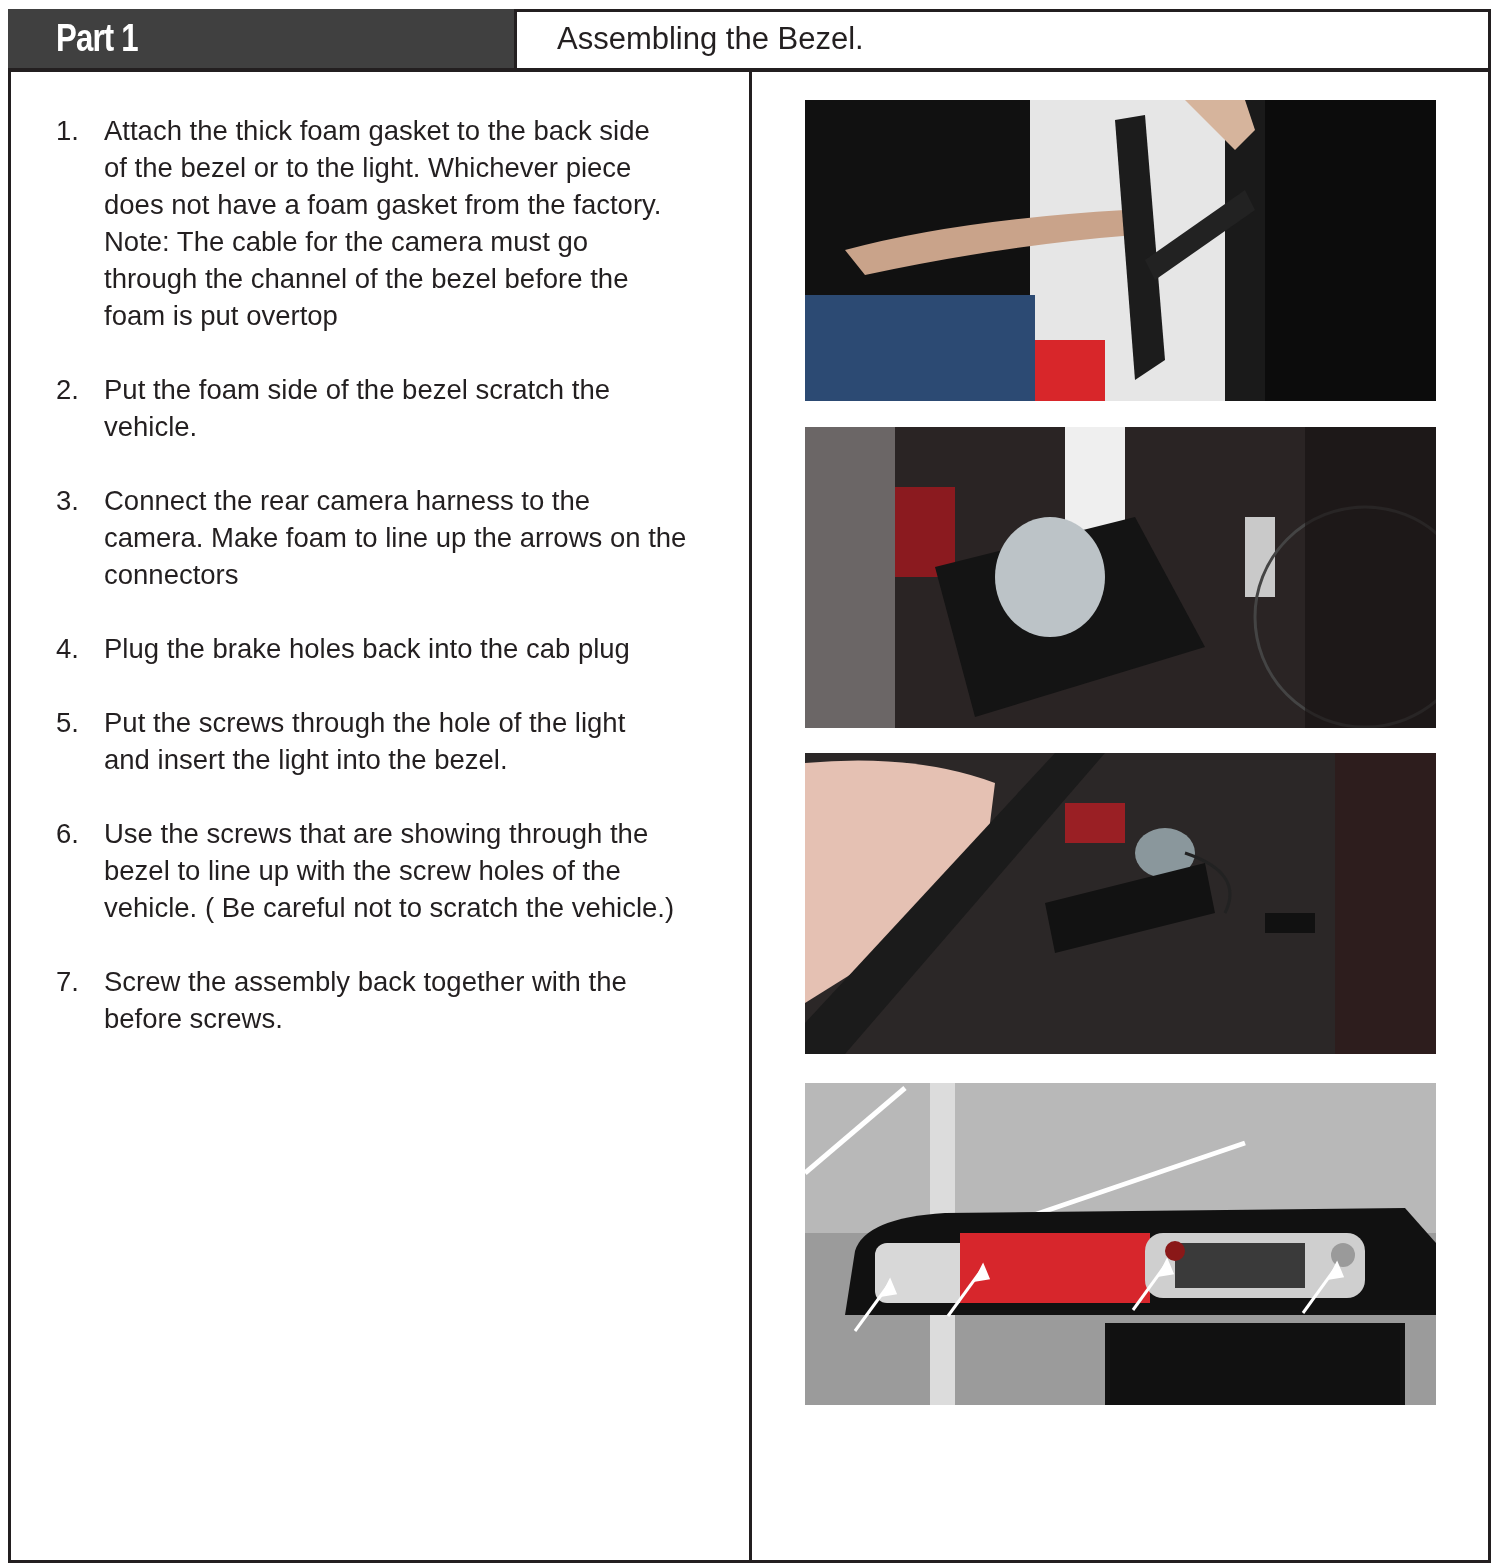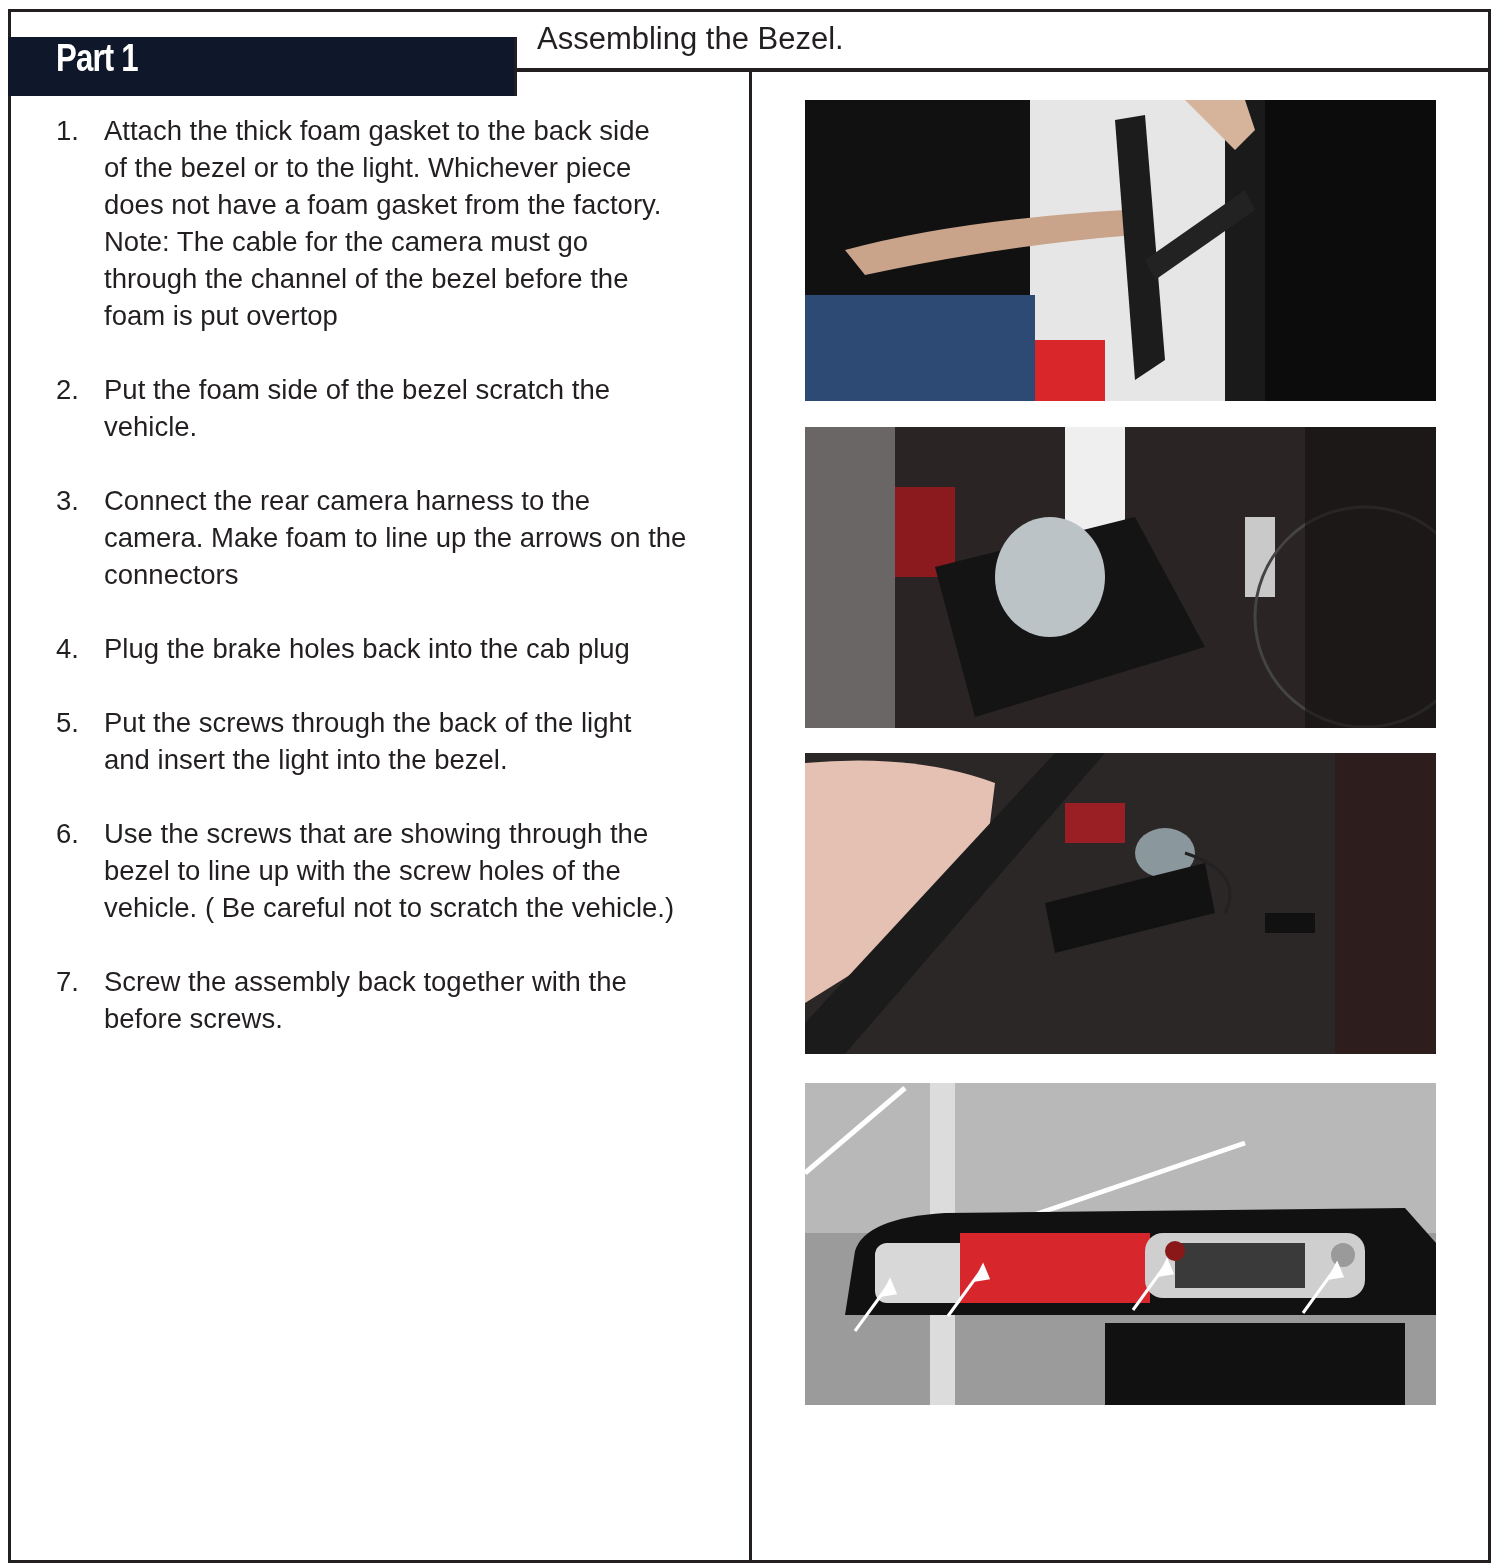--- a/index.html
+++ b/index.html
@@ -5,26 +5,26 @@
   html, body { margin: 0; padding: 0; background: #ffffff; }
   body { width: 1500px; height: 1568px; position: relative; overflow: hidden;
          font-family: "Liberation Sans", "DejaVu Sans", sans-serif; color: #231f20; }
 
   .frame { position: absolute; left: 9px; top: 9px; width: 1478px; height: 1549px;
            border: 3px solid #231f20; box-sizing: content-box; }
   .frame { left: 8px; top: 9px; width: 1477px; height: 1548px; }
 
   .header { position: absolute; left: 8px; top: 9px; width: 1483px; height: 63px;
             display: flex; border-bottom: 4px solid #231f20; box-sizing: border-box; }
-  .part-cell { width: 509px; height: 100%; background: #0f172a;
+  .part-cell { width: 509px; height: 100%; background: #404040;
                border-right: 3px solid #231f20; box-sizing: border-box;
-               display: flex; align-items: flex-start; padding-left: 48px; margin-top: 28px; }
+               display: flex; align-items: center; padding-left: 48px; }
   .part-label { color: #ffffff; font-weight: bold; font-size: 38px; letter-spacing: -1px;
                 font-family: "Liberation Sans", sans-serif; transform: scaleX(0.82); transform-origin: left center; }
-  .title-cell { flex: 1; display: flex; align-items: center; padding-left: 20px; }
+  .title-cell { flex: 1; display: flex; align-items: center; padding-left: 40px; }
   .title-text { font-size: 31px; color: #231f20; }
 
   .divider { position: absolute; left: 749px; top: 72px; width: 3px; height: 1488px; background: #231f20; }
 
   .steps { position: absolute; left: 56px; top: 112px; width: 660px; margin: 0; padding: 0; list-style: none; }
   .step { display: flex; font-size: 27.5px; line-height: 37px; margin-bottom: 37px; }
   .step-num { width: 48px; flex: none; }
   .step-text { flex: 1; white-space: pre-line; }
 
   .photos { position: absolute; left: 805px; top: 100px; width: 631px; }
@@ -67,21 +67,21 @@
     <span class="step-text">Connect the rear camera harness to the
 camera. Make foam to line up the arrows on the
 connectors</span>
   </li>
   <li class="step">
     <span class="step-num">4.</span>
     <span class="step-text">Plug the brake holes back into the cab plug</span>
   </li>
   <li class="step">
     <span class="step-num">5.</span>
-    <span class="step-text">Put the screws through the back of the light
+    <span class="step-text">Put the screws through the hole of the light
 and insert the light into the bezel.</span>
   </li>
   <li class="step">
     <span class="step-num">6.</span>
     <span class="step-text">Use the screws that are showing through the
 bezel to line up with the screw holes of the
 vehicle. ( Be careful not to scratch the vehicle.)</span>
   </li>
   <li class="step">
     <span class="step-num">7.</span>

